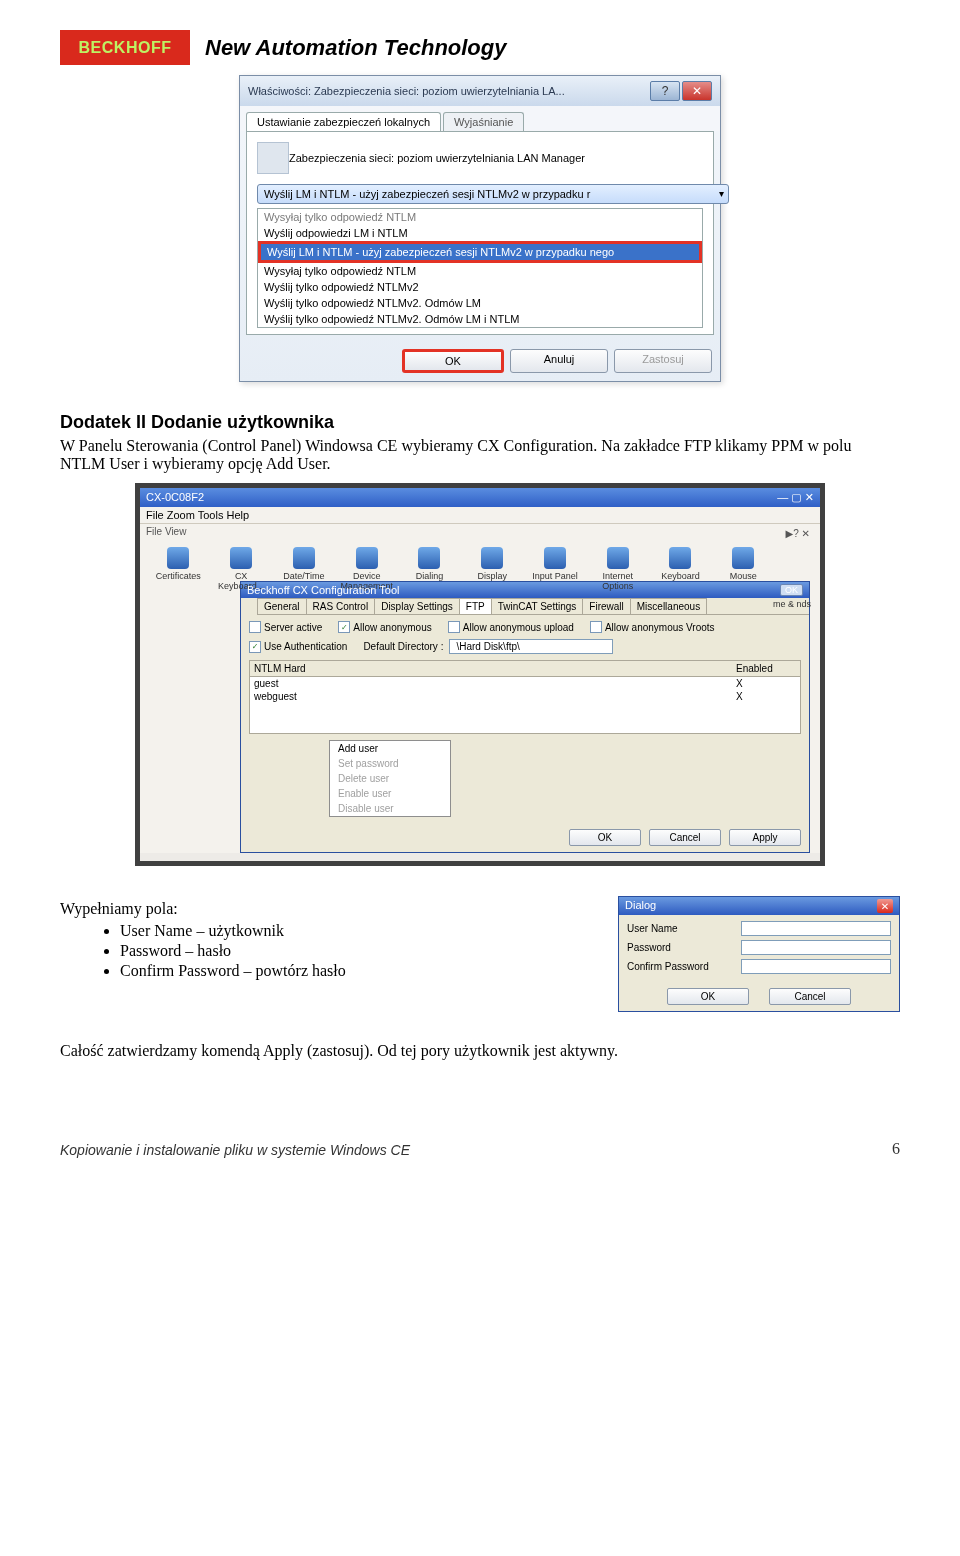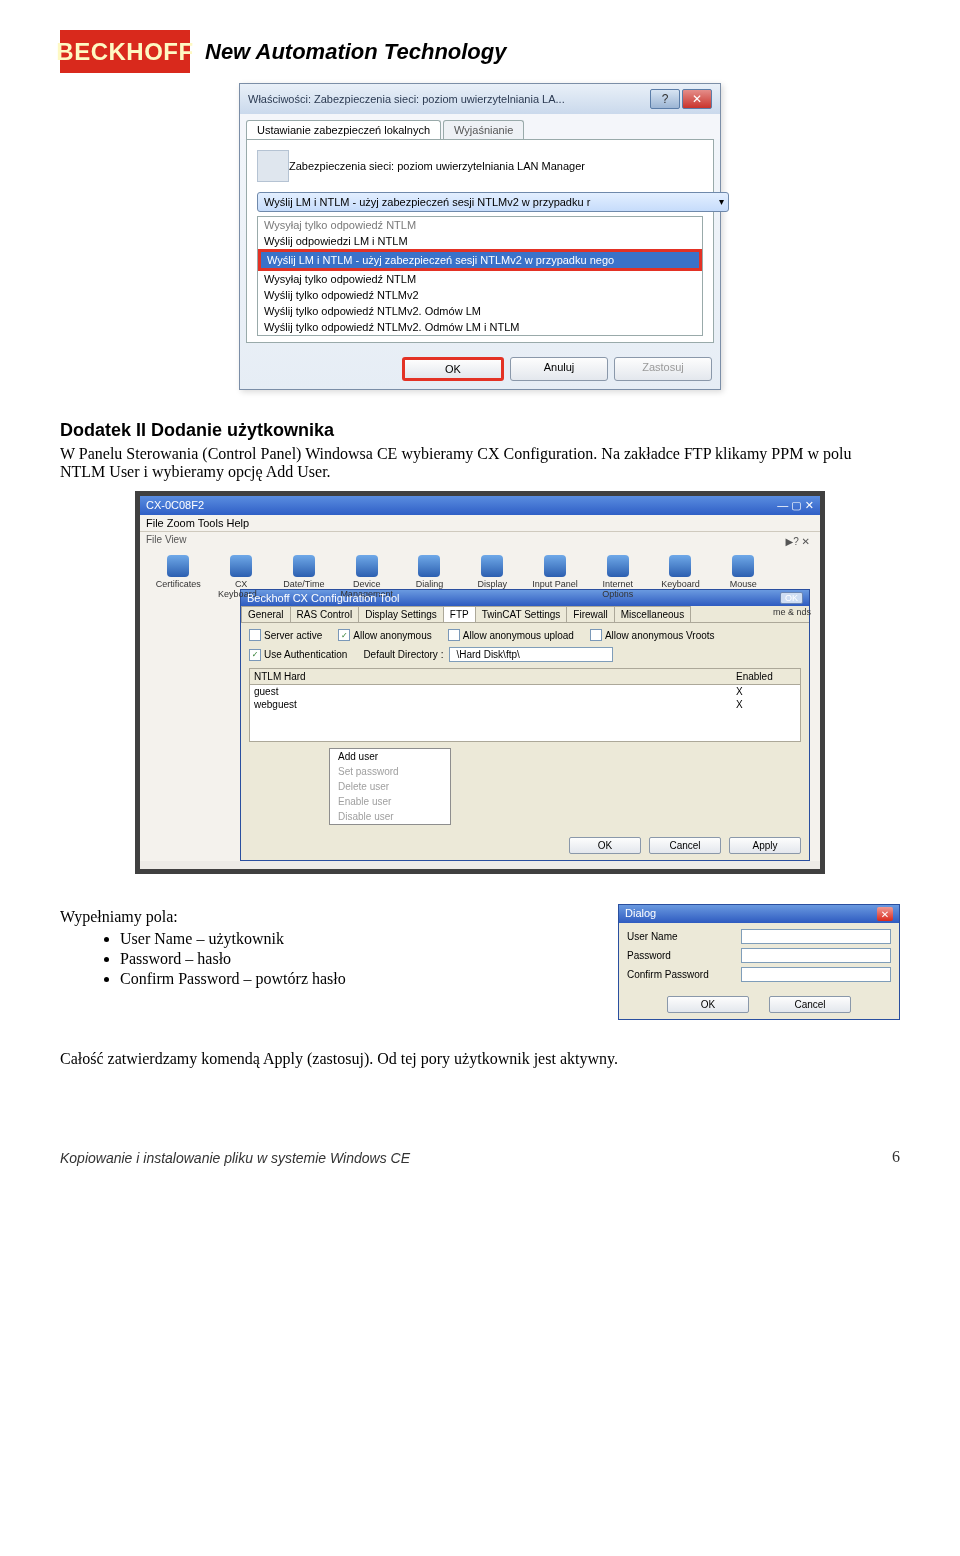--- a/index.html
+++ b/index.html
@@ -13,25 +13,25 @@
     padding: 30px 60px 40px 60px;
   }
   .header {
     display: flex;
     align-items: center;
     gap: 15px;
     margin-bottom: 10px;
   }
   .logo {
     width: 130px;
-    height: 43px;
+    height: 35px;
     background: #d9291c;
-    color: #fef9c3;
+    color: #bef264;
     font-weight: bold;
-    font-size: 24px;
+    font-size: 16px;
     display: flex;
     align-items: center;
     justify-content: center;
     letter-spacing: 0.5px;
   }
   .header-title {
     font-weight: bold;
     font-style: italic;
     font-size: 22px;
   }
@@ -143,20 +143,21 @@
     background:linear-gradient(#6a9ae0,#2e5bc0); color:#fff; padding:2px 6px;
     font-size:11px; display:flex; justify-content:space-between;
   }
   .okbtn {
     background:#cfdef3; border:1px solid #6b86b3; border-radius:2px;
     font-size:9px; padding:0 4px;
   }
   .cfg-tabs {
     display:flex; gap:0; background:#ece9d8; border-bottom:1px solid #aca899;
     font-size:10px;
+    margin-left:16px;
   }
   .cfg-tab { padding:2px 6px; border:1px solid #aca899; border-bottom:none;
     background:#ece9d8; margin-right:-1px;}
   .cfg-tab.active { background:#fff;}
   .cfg-body { background:#ece9d8; padding:6px 8px 6px 8px;}
   .chkrow { display:flex; gap:16px; align-items:center; flex-wrap:wrap; margin-bottom:6px;}
   .chk { display:flex; align-items:center; gap:3px; font-size:10px;}
   .chk .box { width:10px; height:10px; border:1px solid #7a98b8; background:#fff; display:flex; align-items:center; justify-content:center; font-size:8px; color:#2a7a2a;}
   .defdir { display:flex; align-items:center; gap:6px; font-size:10px;}
   .defdir input { font-size:10px; width:150px; border:1px solid #7f9db9; padding:1px 6px;}

